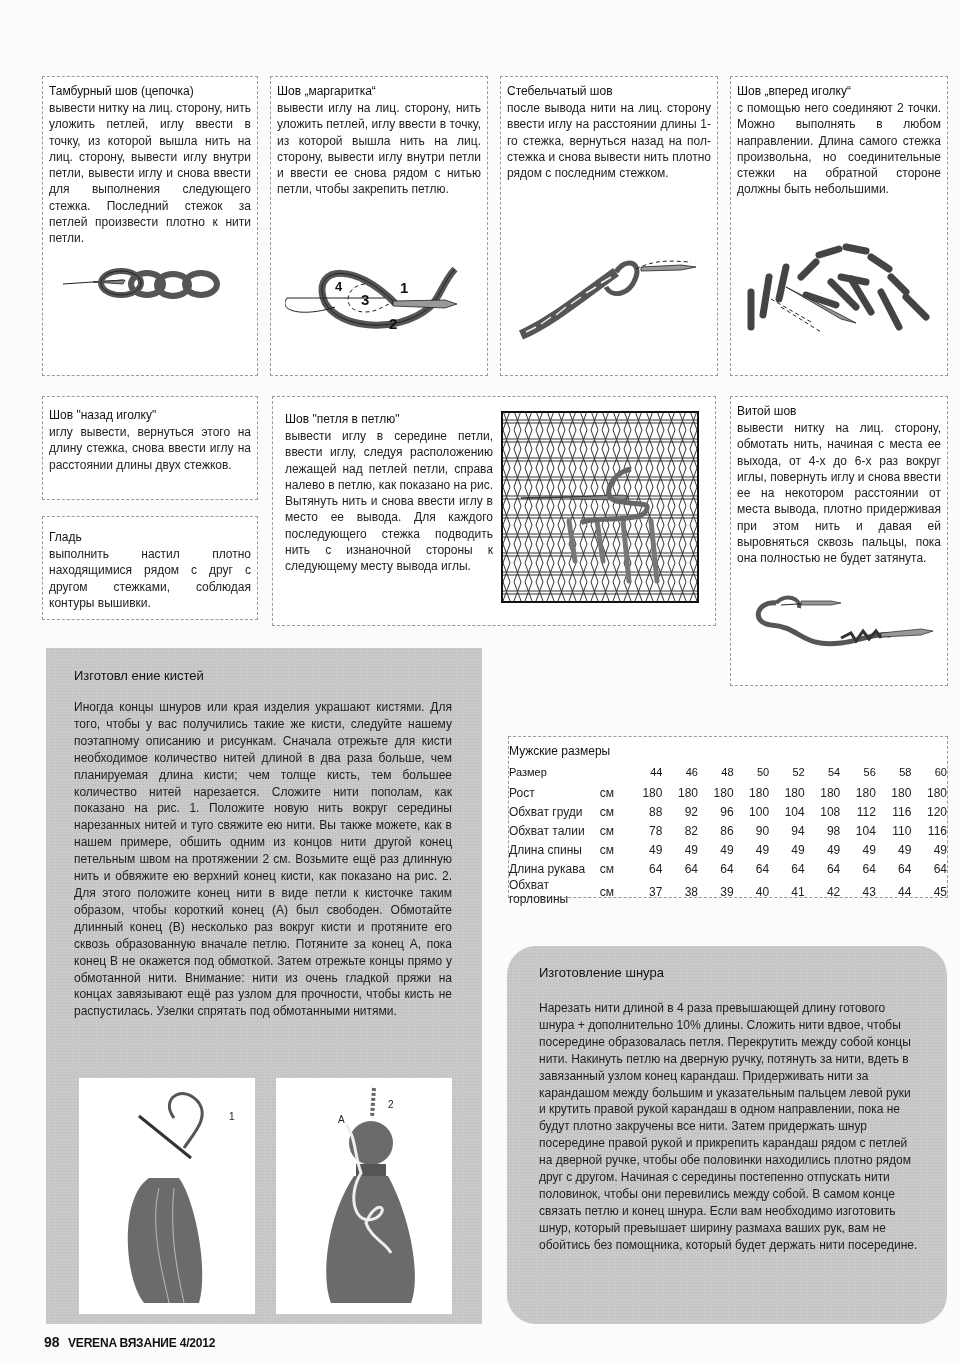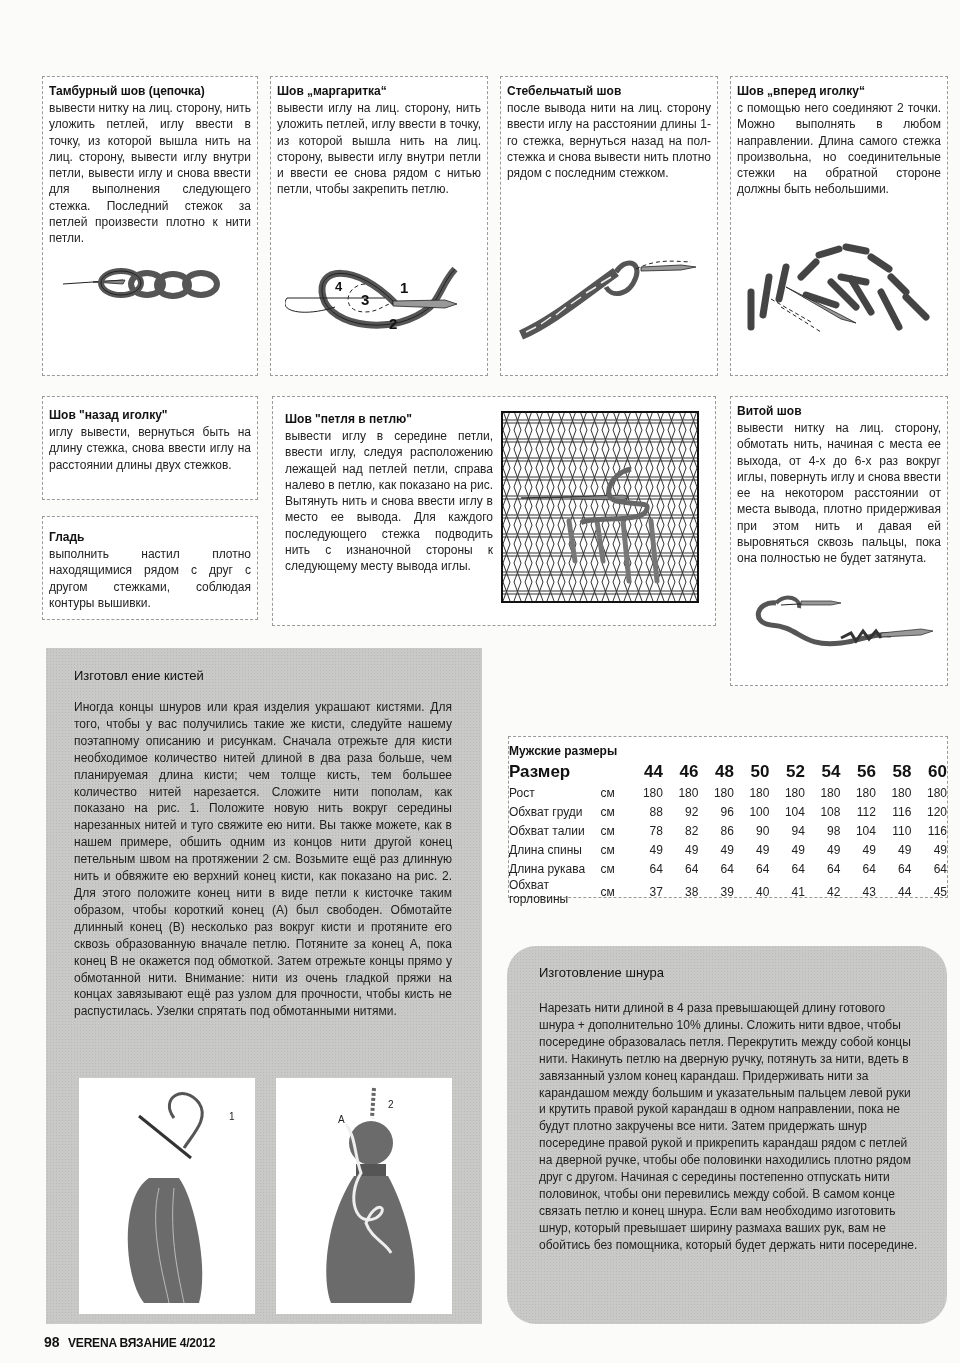--- a/index.html
+++ b/index.html
@@ -9,39 +9,39 @@
     font-family: "Liberation Sans", "DejaVu Sans", sans-serif;
     color: #1a1a1a;
   }
   .box {
     position: absolute; background: #fff;
     border: 1px dashed #9a9a9a;
     box-sizing: border-box;
     padding: 6px 6px 0 6px;
   }
   .box h3 {
-    margin: 0; font-size: 12px; font-weight: bold; line-height: 17px; color: #111;
+    margin: 0; font-size: 12px; font-weight: normal; line-height: 17px; color: #111;
   }
   .box p {
     margin: 0; font-size: 12px; line-height: 16.3px; text-align: justify; color: #222;
   }
   .fig { position: absolute; }
   .gray {
     position: absolute; background: #c9c9c7;
     background-image: radial-gradient(#b9b9b7 0.6px, transparent 0.8px);
     background-size: 3px 3px;
   }
   .gray h2 { margin: 0; font-size: 13px; font-weight: normal; color: #111; }
   .gray p { margin: 0; font-size: 12px; line-height: 16.9px; text-align: justify; color: #1e1e1e; }
   table.sizes { border-collapse: collapse; font-size: 12px; }
   table.sizes td { padding: 0; height: 19px; text-align: right; color: #222; }
   table.sizes td.lbl { text-align: left; width: 108px; }
   table.sizes td.unit { text-align: left; width: 34px; }
   table.sizes td.v { width: 44px; }
-  table.sizes tr.hdr td { font-weight: bold; font-size: 17px; height: 23px; color: #111; }
+  table.sizes tr.hdr td { font-weight: normal; font-size: 11px; height: 23px; color: #111; }
   .footer { position: absolute; left: 44px; top: 1333px; font-weight: bold; color: #111; }
   .footer .num { font-size: 14px; }
   .footer .mag { font-size: 12px; margin-left: 4px; letter-spacing: -0.2px; }
 </style>
 </head>
 <body>
 
 <div class="box" style="left:42px;top:76px;width:216px;height:300px;">
   <h3>Тамбурный шов (цепочка)</h3>
   <p>вывести нитку на лиц. сторону, нить уложить петлей, иглу ввести в точку, из которой вышла нить на лиц. сторону, вывести иглу внутри петли, вывести иглу и снова ввести для выполнения следующего стежка. Последний стежок за петлей произвести плотно к нити петли.</p>
@@ -105,21 +105,21 @@
       <line x1="165" y1="60" x2="185" y2="80"></line>
       <line x1="100" y1="40" x2="125" y2="45"></line>
     </g>
     <path d="M30 62 L70 85 M40 70 L80 95" stroke="#222" stroke-width="1" stroke-dasharray="4 3"></path>
     <path d="M45 50 L100 78 L115 86 L100 82 Z" fill="#999" stroke="#222" stroke-width="0.8"></path>
   </svg>
 </div>
 
 <div class="box" style="left:42px;top:396px;width:216px;height:104px;padding-top:10px;">
   <h3>Шов "назад иголку"</h3>
-  <p>иглу вывести, вернуться быть на длину стежка, снова ввести иглу на расстоянии длины двух стежков.</p>
+  <p>иглу вывести, вернуться этого на длину стежка, снова ввести иглу на расстоянии длины двух стежков.</p>
 </div>
 
 <div class="box" style="left:42px;top:516px;width:216px;height:104px;padding-top:12px;">
   <h3>Гладь</h3>
   <p>выполнить настил плотно находящимися рядом с друг с другом стежками, соблюдая контуры вышивки.</p>
 </div>
 
 <div class="box" style="left:272px;top:396px;width:444px;height:230px;padding:14px 0 0 12px;">
   <div style="width:208px;">
     <h3>Шов "петля в петлю"</h3>

